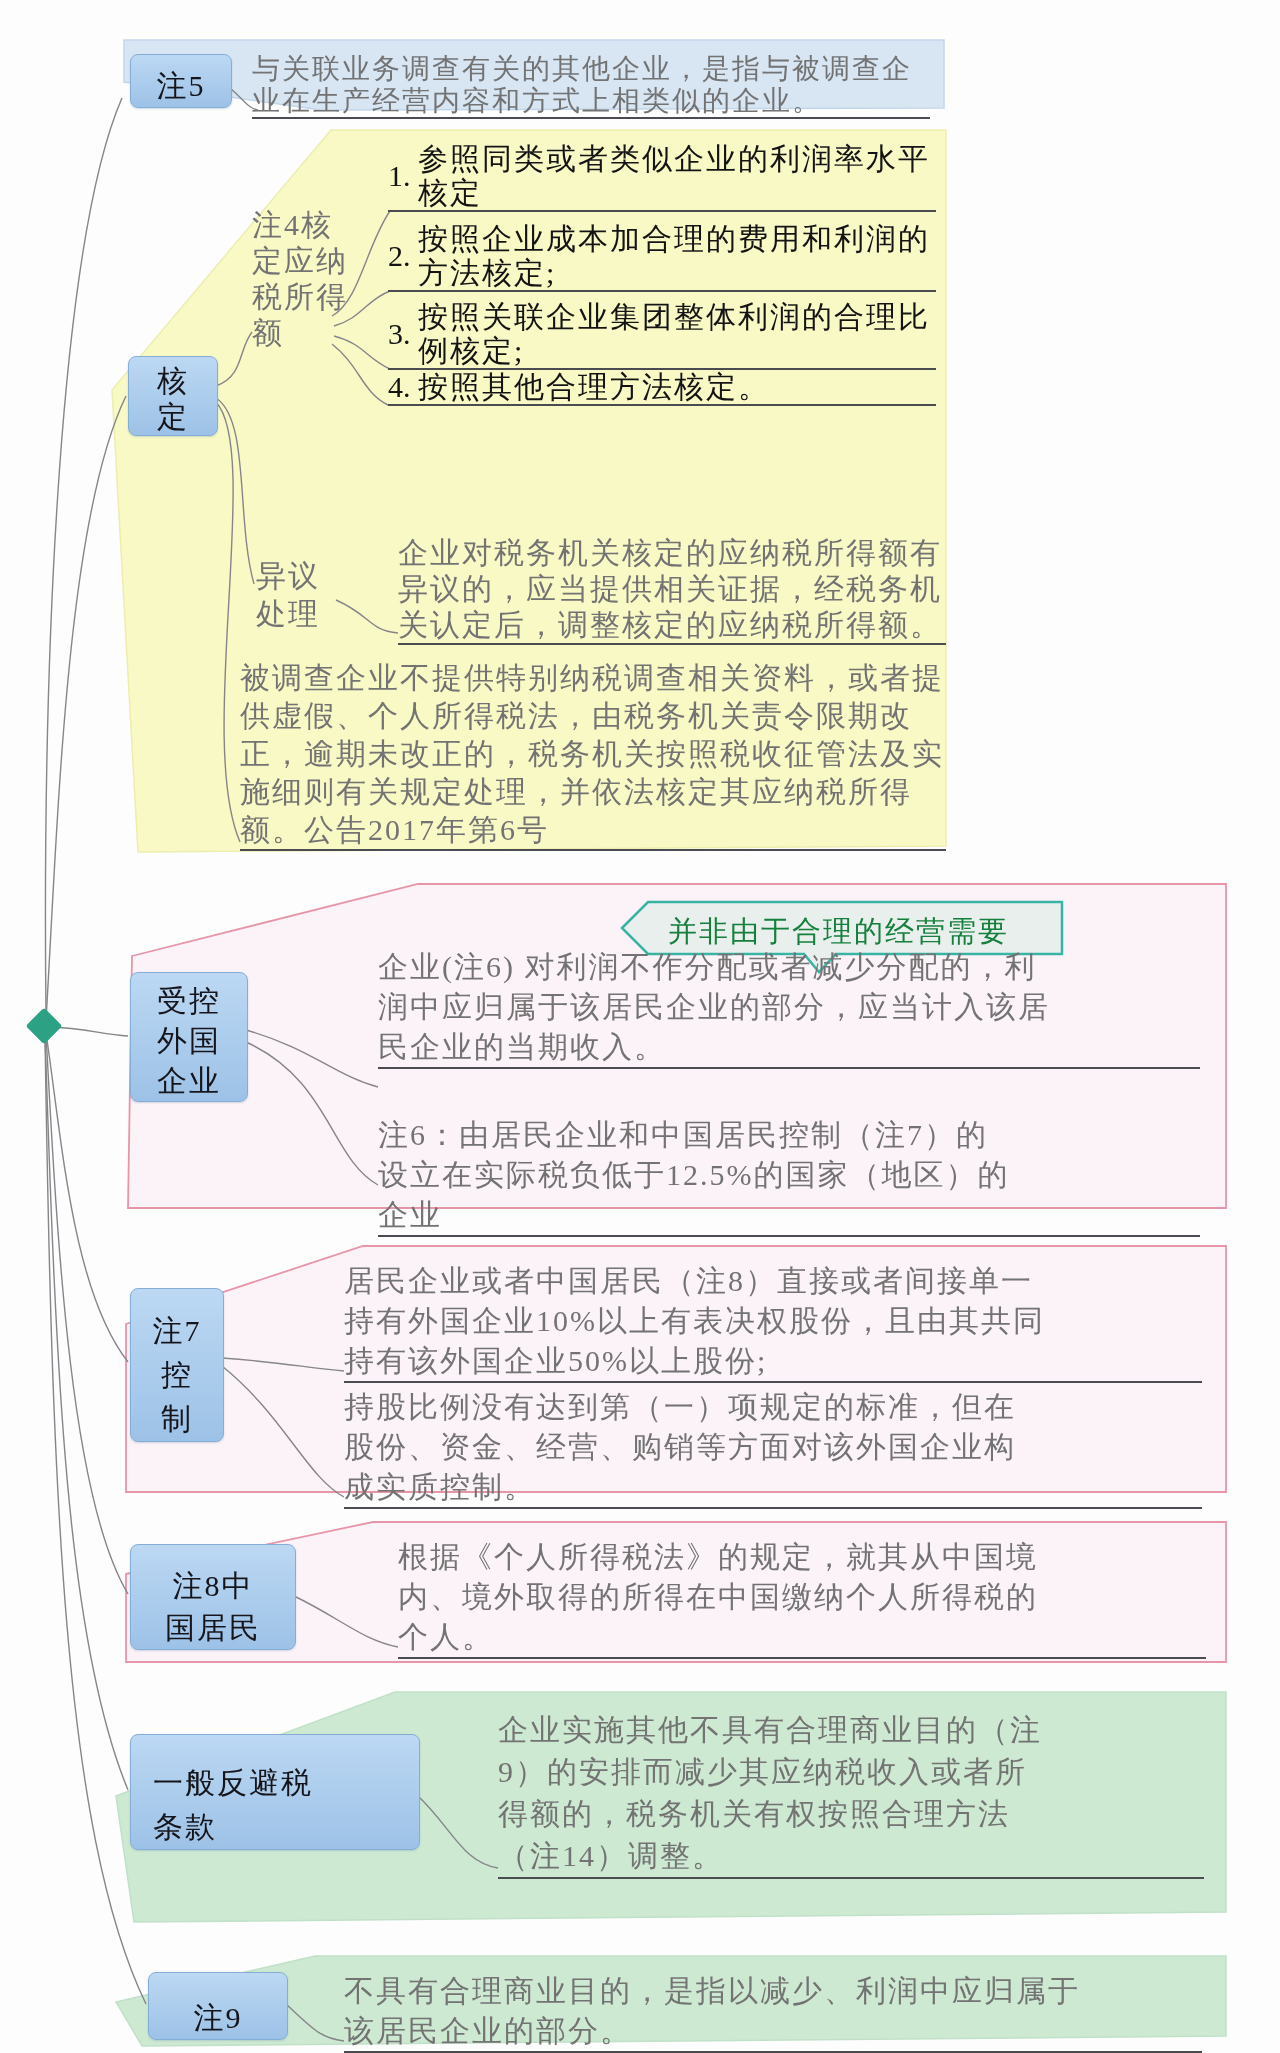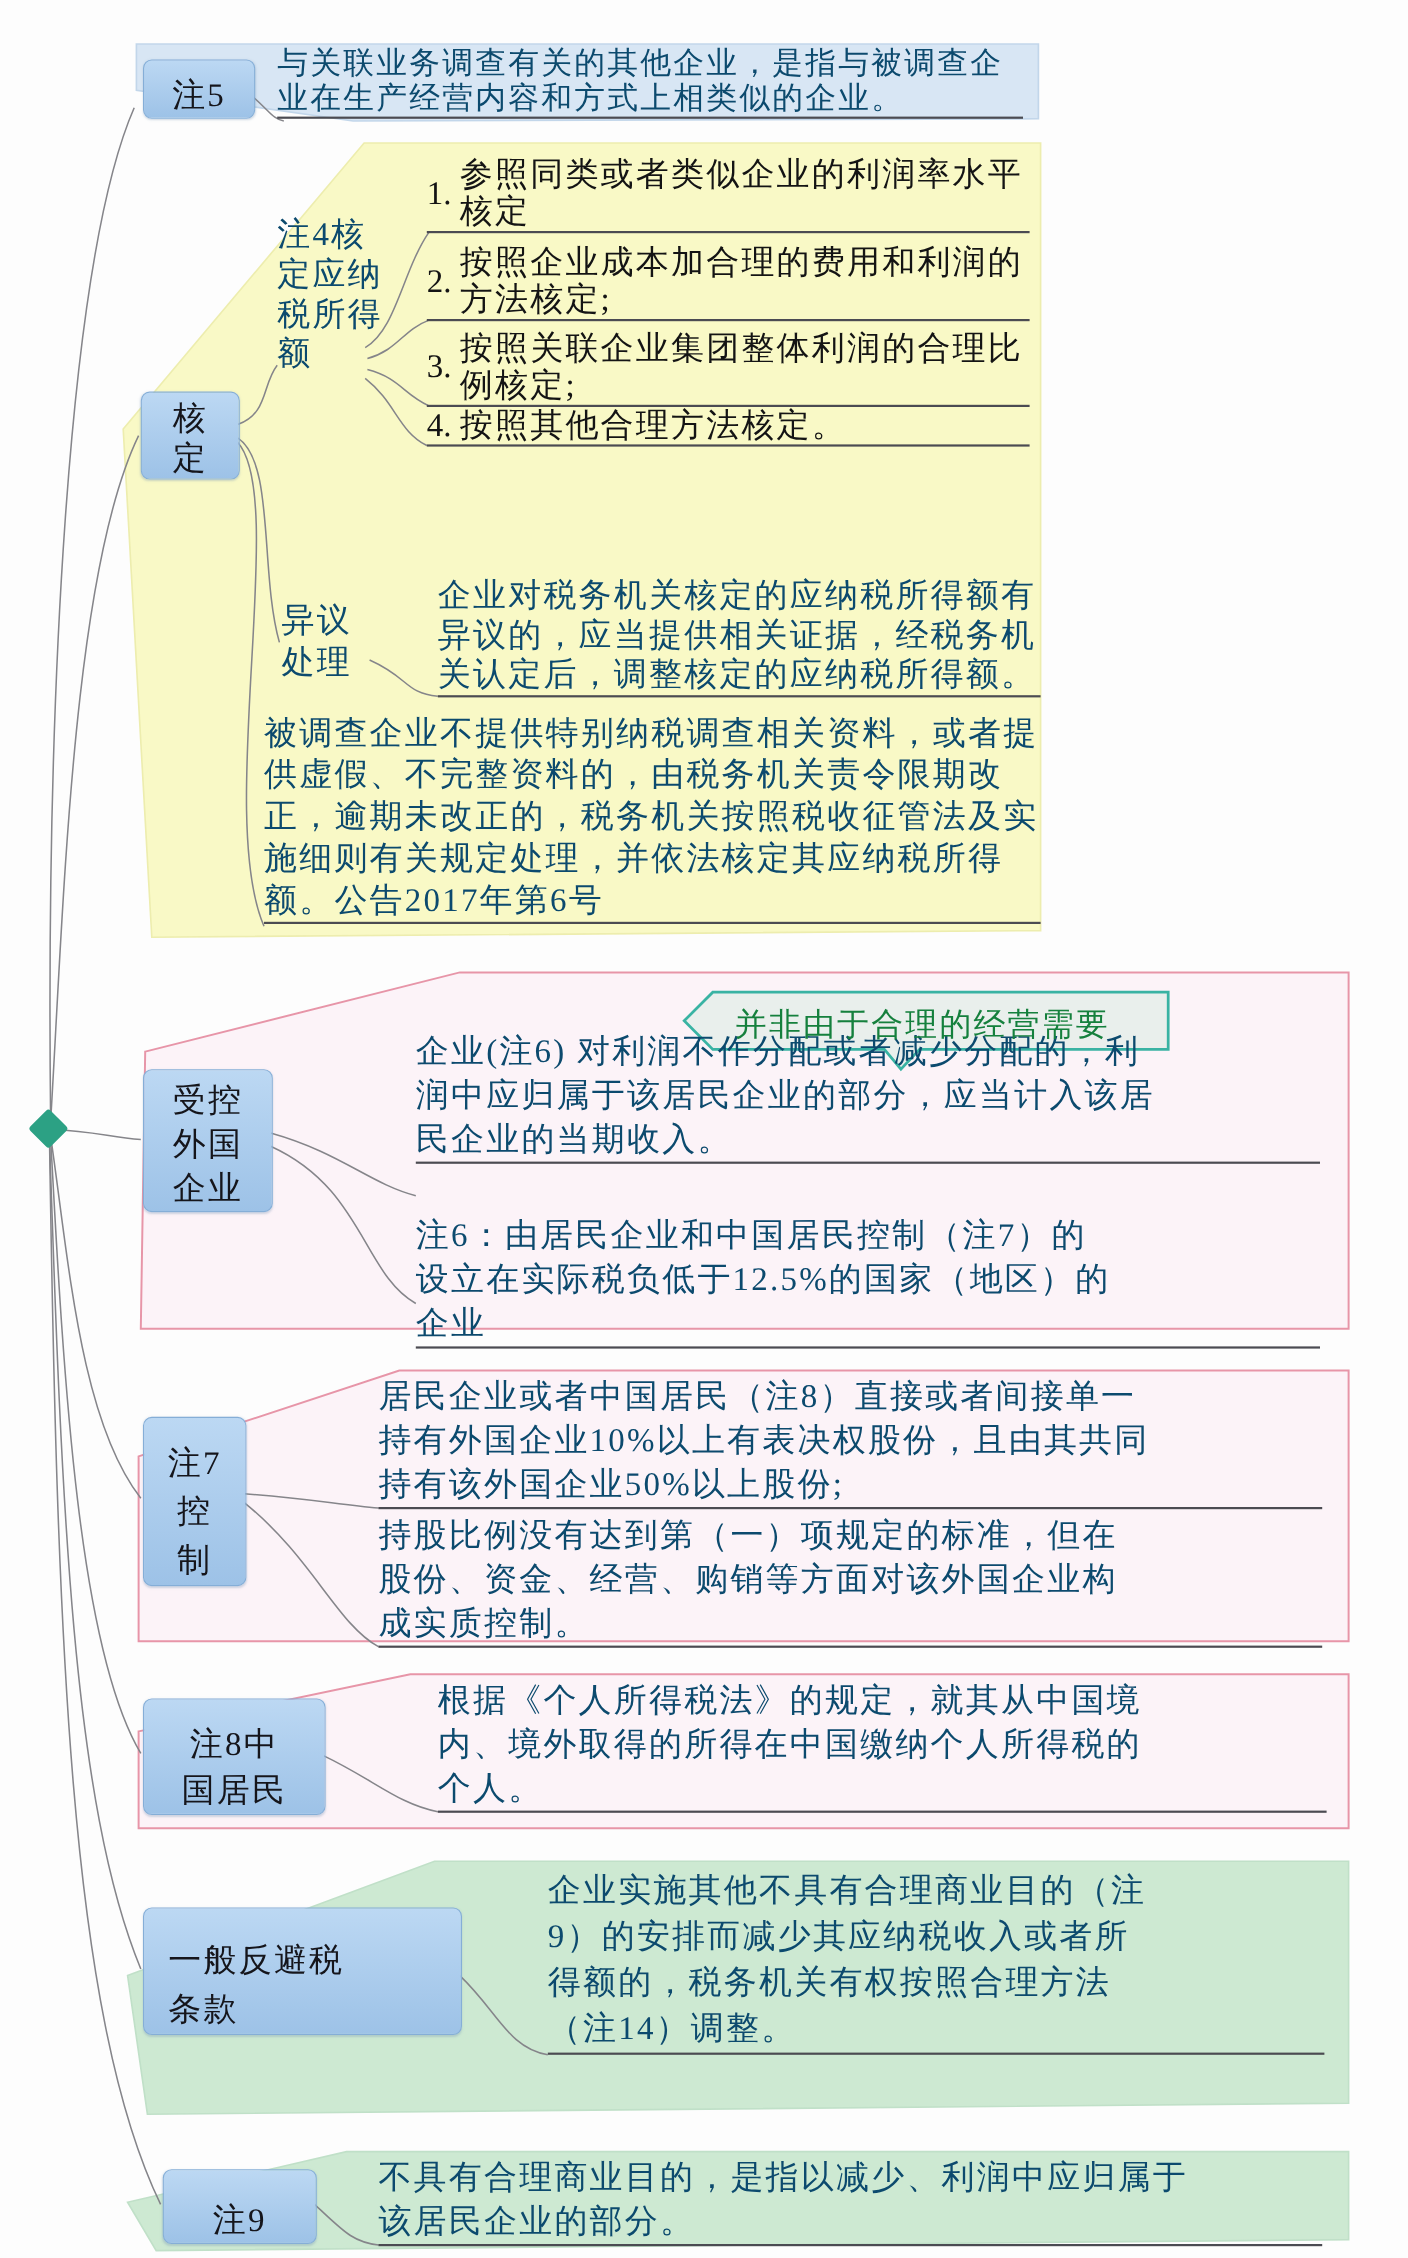--- a/index.html
+++ b/index.html
@@ -13,22 +13,23 @@
   .box-label{
     position:absolute;z-index:4;
     background:linear-gradient(180deg,#bcd8f3,#9dc2e7);
     border:1px solid #85aed7;border-radius:8px;
     display:flex;align-items:flex-end;justify-content:center;
     font-size:30px;letter-spacing:2px;color:#15151b;text-align:center;
     box-shadow:0 1px 2px rgba(120,150,180,.35);
   }
   .topic{
     position:absolute;z-index:3;
-    font-size:30px;letter-spacing:2px;line-height:38px;color:#0c4a6e;
+    font-size:30px;letter-spacing:2px;line-height:38px;color:#737373;
     border-bottom:2px solid #4b4b52;
+    margin-top:11px;
   }
   .plain{border-bottom:none;}
   .item{
     position:absolute;z-index:3;display:flex;align-items:center;
     border-bottom:2px solid #4b4b52;
   }
   .item .num{font-size:30px;color:#141414;flex:0 0 30px;}
   .item .txt{font-size:30px;letter-spacing:2px;line-height:34px;width:520px;color:#141414;}
   .callout-text{
     position:absolute;z-index:4;font-size:29px;letter-spacing:2px;color:#15803d;
@@ -123,21 +124,21 @@
     <span class="txt">按照关联企业集团整体利润的合理比例核定;</span>
   </div>
   <div class="item" style="left:388px;top:370px;width:548px">
     <span class="num">4.</span>
     <span class="txt">按照其他合理方法核定。</span>
   </div>
 
   <div class="topic plain" style="left:256px;top:546px;width:80px;line-height:38px">异议处理</div>
   <div class="topic" style="left:398px;top:524px;width:548px;line-height:36px">企业对税务机关核定的应纳税所得额有异议的，应当提供相关证据，经税务机关认定后，调整核定的应纳税所得额。</div>
 
-  <div class="topic" style="left:240px;top:648px;width:706px;line-height:38px">被调查企业不提供特别纳税调查相关资料，或者提供虚假、不完整资料的，由税务机关责令限期改正，逾期未改正的，税务机关按照税收征管法及实施细则有关规定处理，并依法核定其应纳税所得额。公告2017年第6号</div>
+  <div class="topic" style="left:240px;top:648px;width:706px;line-height:38px">被调查企业不提供特别纳税调查相关资料，或者提供虚假、个人所得税法，由税务机关责令限期改正，逾期未改正的，税务机关按照税收征管法及实施细则有关规定处理，并依法核定其应纳税所得额。公告2017年第6号</div>
 
   <svg class="shape" style="left:614px;top:894px;z-index:3" width="456" height="88" viewBox="0 0 456 88">
     <polygon points="8,34 34,8 448,8 448,60 222,60 205,78 190,60 34,60" fill="#e9efec" stroke="#39b3a3" stroke-width="2.5"></polygon>
   </svg>
   <div class="callout-text" style="left:668px;top:912px;width:380px">并非由于合理的经营需要</div>
 
   <div class="box-label" style="left:130px;top:972px;width:116px;height:128px">
     <span style="display:inline-block;width:80px;line-height:40px">受控外国企业</span>
   </div>
   <div class="topic" style="left:378px;top:936px;width:676px;padding-right:146px;line-height:40px">企业(注6) 对利润不作分配或者减少分配的，利润中应归属于该居民企业的部分，应当计入该居民企业的当期收入。</div>

